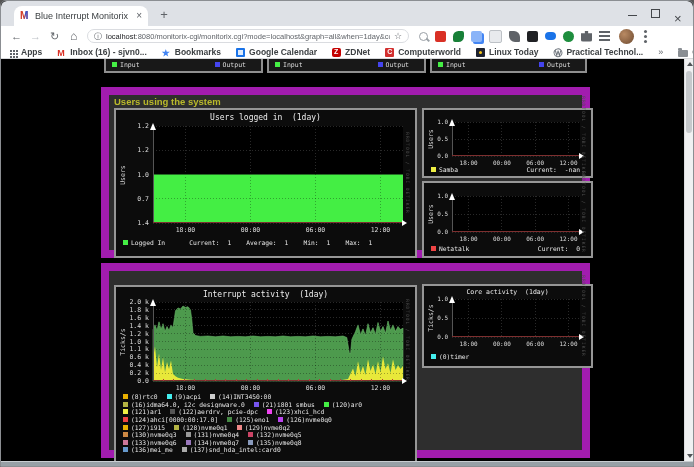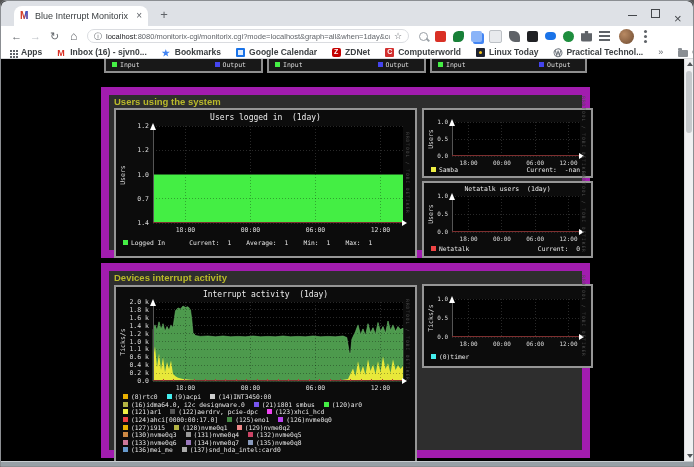--- a/index.html
+++ b/index.html
@@ -275,21 +275,20 @@
           <div class="g-xtick" style="left: 44.64px; top: 49px;">18:00</div>
           <div class="g-xtick" style="left: 77.92px; top: 49px;">00:00</div>
           <div class="g-xtick" style="left: 111.2px; top: 49px;">06:00</div>
           <div class="g-xtick" style="left: 144.48px; top: 49px;">12:00</div>
           <div class="g-wm" style="left: 159px; top: 27px;">RRDTOOL / TOBI OETIKER</div>
           <div class="g-legend" style="top: 56px;">
             <div class="lg-row"><span class="lg-item"><span class="sq" style="background: rgb(238, 238, 68);"></span><span>Samba</span></span><span class="lg-item st-wrap"><span class="st-l">Current:</span><span class="st-v">-nan</span></span></div>
           </div>
         </div>
       <div class="gpanel sm" id="g2" style="left:313px;top:86px;width:171px;height:77px;">
-          <div class="g-title">Netatalk users  (1day)</div>
           <div class="g-ylabel" style="left: 7px; top: 31px;">Users</div>
           <div class="g-ytick" style="left: 0px; width: 24px; top: 10px;">1.0</div>
           <div class="g-ytick" style="left: 0px; width: 24px; top: 28px;">0.5</div>
           <div class="g-ytick" style="left: 0px; width: 24px; top: 46px;">0.0</div>
           <div class="g-plot" style="left: 28px; top: 13px; width: 128px; height: 36px;"><svg width="128" height="36" style="overflow: visible;">
               <line x1="0" y1="0" x2="128" y2="0" stroke="#3c3c3c" stroke-width="1" stroke-dasharray="1,2" shape-rendering="crispEdges"></line>
               <line x1="0" y1="18" x2="128" y2="18" stroke="#3c3c3c" stroke-width="1" stroke-dasharray="1,2" shape-rendering="crispEdges"></line>
               <line x1="0" y1="36" x2="128" y2="36" stroke="#3c3c3c" stroke-width="1" stroke-dasharray="1,2" shape-rendering="crispEdges"></line>
               <line x1="16.64" y1="0" x2="16.64" y2="36" stroke="#3c3c3c" stroke-width="1" stroke-dasharray="1,2" shape-rendering="crispEdges"></line>
               <line x1="49.92" y1="0" x2="49.92" y2="36" stroke="#3c3c3c" stroke-width="1" stroke-dasharray="1,2" shape-rendering="crispEdges"></line>
@@ -312,21 +311,20 @@
           <div class="g-xtick" style="left: 111.2px; top: 52px;">06:00</div>
           <div class="g-xtick" style="left: 144.48px; top: 52px;">12:00</div>
           <div class="g-wm" style="left: 159px; top: 29px;">RRDTOOL / TOBI OETIKER</div>
           <div class="g-legend" style="top: 62px;">
             <div class="lg-row"><span class="lg-item"><span class="sq" style="background: rgb(238, 68, 68);"></span><span>Netatalk</span></span><span class="lg-item st-wrap"><span class="st-l">Current:</span><span class="st-v">0</span></span></div>
           </div>
         </div>
     </div>
 
     <div class="section" style="left:100px;top:204px;width:489px;height:195px;">
-      <div class="sec-h">Devices interrupt activity</div>
       <div class="gpanel big" id="g3" style="left:5px;top:14px;width:303px;height:178px;padding-left:34px;">
           <div class="g-title">Interrupt activity  (1day)</div>
           <div class="g-ylabel" style="left: 7px; top: 54.5px;">Ticks/s</div>
           <div class="g-ytick" style="left: 0px; width: 33px; top: 12px;">2.0 k</div>
           <div class="g-ytick" style="left: 0px; width: 33px; top: 19.9px;">1.8 k</div>
           <div class="g-ytick" style="left: 0px; width: 33px; top: 27.8px;">1.6 k</div>
           <div class="g-ytick" style="left: 0px; width: 33px; top: 35.7px;">1.4 k</div>
           <div class="g-ytick" style="left: 0px; width: 33px; top: 43.6px;">1.2 k</div>
           <div class="g-ytick" style="left: 0px; width: 33px; top: 51.5px;">1.0 k</div>
           <div class="g-ytick" style="left: 0px; width: 33px; top: 59.4px;">1.1 k</div>
@@ -405,20 +403,21 @@
             <div class="lg-row"><span class="lg-item"><span class="sq" style="background: rgb(180, 180, 68);"></span><span>(16)idma64.0, i2c_designware.0</span></span><span class="lg-item"><span class="sq" style="background: rgb(119, 85, 238);"></span><span>(21)i801_smbus</span></span><span class="lg-item"><span class="sq" style="background: rgb(68, 238, 68);"></span><span>(120)ar0</span></span></div>
             <div class="lg-row"><span class="lg-item"><span class="sq" style="background: rgb(238, 238, 68);"></span><span>(121)ar1</span></span><span class="lg-item"><span class="sq" style="background: rgb(85, 85, 85);"></span><span>(122)aerdrv, pcie-dpc</span></span><span class="lg-item"><span class="sq" style="background: rgb(238, 68, 238);"></span><span>(123)xhci_hcd</span></span></div>
             <div class="lg-row"><span class="lg-item"><span class="sq" style="background: rgb(238, 68, 68);"></span><span>(124)ahci[0000:00:17.0]</span></span><span class="lg-item"><span class="sq" style="background: rgb(68, 136, 68);"></span><span>(125)eno1</span></span><span class="lg-item"><span class="sq" style="background: rgb(187, 68, 238);"></span><span>(126)nvme0q0</span></span></div>
             <div class="lg-row"><span class="lg-item"><span class="sq" style="background: rgb(233, 176, 0);"></span><span>(127)i915</span></span><span class="lg-item"><span class="sq" style="background: rgb(180, 180, 68);"></span><span>(128)nvme0q1</span></span><span class="lg-item"><span class="sq" style="background: rgb(238, 136, 136);"></span><span>(129)nvme0q2</span></span></div>
             <div class="lg-row"><span class="lg-item"><span class="sq" style="background: rgb(204, 136, 68);"></span><span>(130)nvme0q3</span></span><span class="lg-item"><span class="sq" style="background: rgb(153, 153, 153);"></span><span>(131)nvme0q4</span></span><span class="lg-item"><span class="sq" style="background: rgb(204, 68, 102);"></span><span>(132)nvme0q5</span></span></div>
             <div class="lg-row"><span class="lg-item"><span class="sq" style="background: rgb(204, 119, 153);"></span><span>(133)nvme0q6</span></span><span class="lg-item"><span class="sq" style="background: rgb(153, 119, 187);"></span><span>(134)nvme0q7</span></span><span class="lg-item"><span class="sq" style="background: rgb(136, 153, 187);"></span><span>(135)nvme0q8</span></span></div>
             <div class="lg-row"><span class="lg-item"><span class="sq" style="background: rgb(102, 153, 204);"></span><span>(136)mei_me</span></span><span class="lg-item"><span class="sq" style="background: rgb(170, 170, 170);"></span><span>(137)snd_hda_intel:card0</span></span></div>
           </div>
         </div>
       <div class="gpanel sm" id="g4" style="left:313px;top:13px;width:171px;height:84px;">
+          <div class="g-title">Core activity  (1day)</div>
           <div class="g-ylabel" style="left: 7px; top: 32px;">Ticks/s</div>
           <div class="g-ytick" style="left: 0px; width: 24px; top: 10px;">1.0</div>
           <div class="g-ytick" style="left: 0px; width: 24px; top: 29px;">0.5</div>
           <div class="g-ytick" style="left: 0px; width: 24px; top: 48px;">0.0</div>
           <div class="g-plot" style="left: 28px; top: 13px; width: 128px; height: 38px;"><svg width="128" height="38" style="overflow: visible;">
               <line x1="0" y1="0" x2="128" y2="0" stroke="#3c3c3c" stroke-width="1" stroke-dasharray="1,2" shape-rendering="crispEdges"></line>
               <line x1="0" y1="19" x2="128" y2="19" stroke="#3c3c3c" stroke-width="1" stroke-dasharray="1,2" shape-rendering="crispEdges"></line>
               <line x1="0" y1="38" x2="128" y2="38" stroke="#3c3c3c" stroke-width="1" stroke-dasharray="1,2" shape-rendering="crispEdges"></line>
               <line x1="16.64" y1="0" x2="16.64" y2="38" stroke="#3c3c3c" stroke-width="1" stroke-dasharray="1,2" shape-rendering="crispEdges"></line>
               <line x1="49.92" y1="0" x2="49.92" y2="38" stroke="#3c3c3c" stroke-width="1" stroke-dasharray="1,2" shape-rendering="crispEdges"></line>

